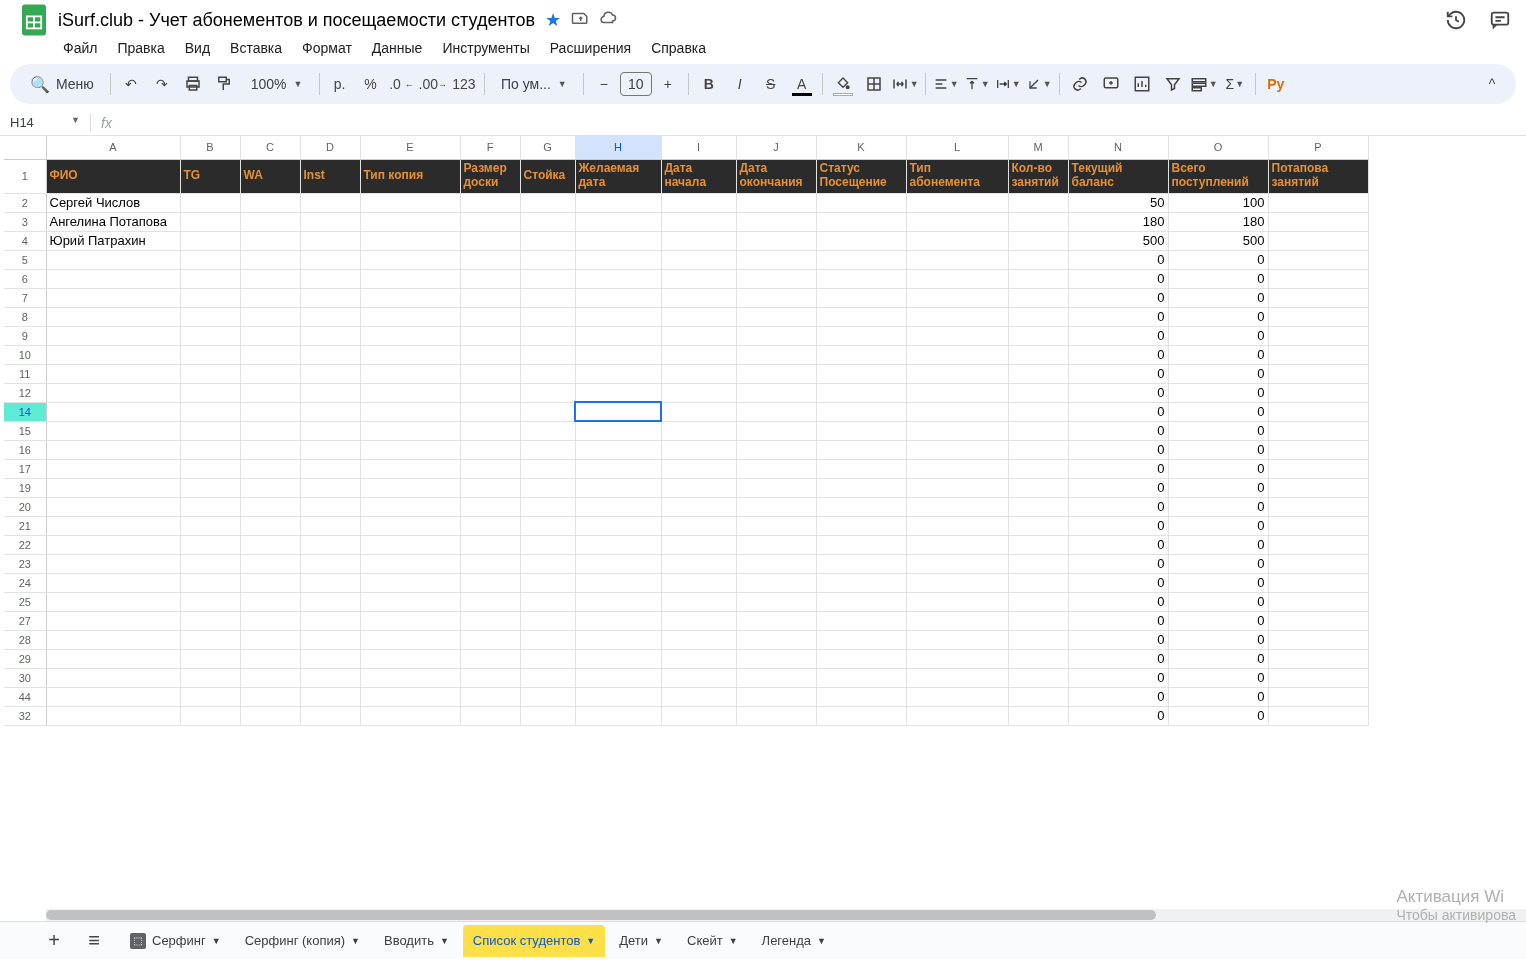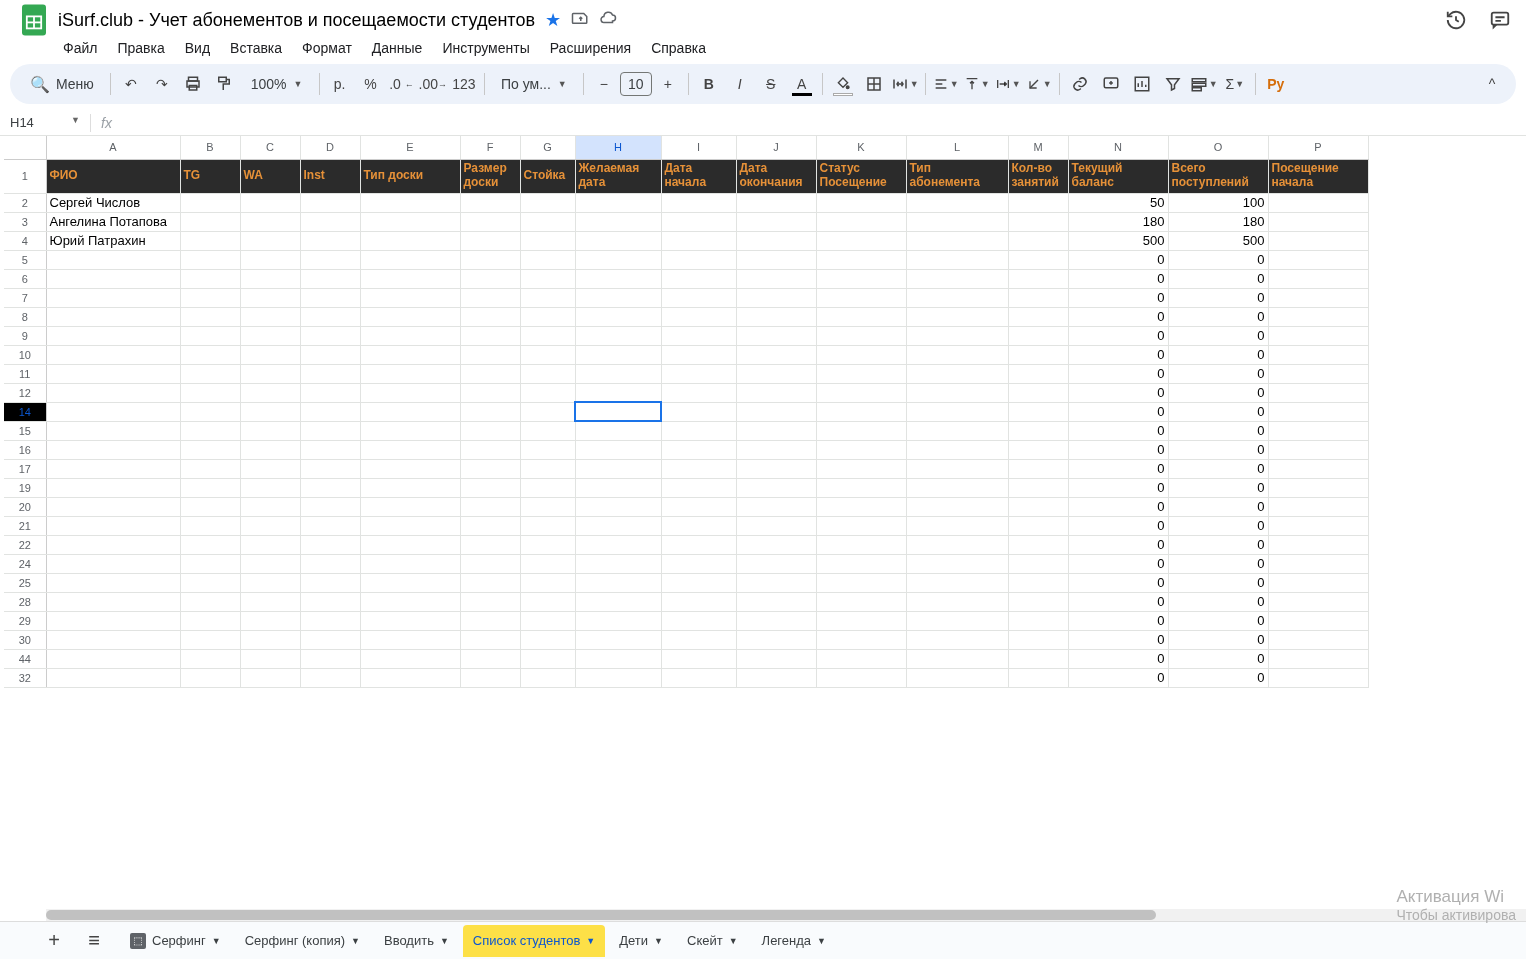--- a/index.html
+++ b/index.html
@@ -44,21 +44,21 @@
 .fx-sep { width:1px; height:18px; background:#ddd; margin:0 10px 0 6px; }
 .fx-icon { font-style:italic; color:#9aa0a6; font-size:14px; margin-right:8px; }
 
 
 .grid-wrap { position:relative; height:calc(100vh - 180px); overflow:hidden; margin-left:4px; }
 table.sheet { border-collapse:collapse; table-layout:fixed; }
 .corner { width:42px; height:23px; background:#fff; border-right:1px solid #ccc; border-bottom:1px solid #ccc; position:sticky; left:0; z-index:3; }
 th.col { background:#fff; height:23px; font-weight:normal; font-size:11px; color:#5f6368; border-right:1px solid #e1e3e1; border-bottom:1px solid #ccc; }
 th.col.sel { background:#d3e3fd; color:#0b57d0; }
 th.rownum { width:42px; background:#fff; font-weight:normal; font-size:11px; color:#5f6368; text-align:center; border-right:1px solid #ccc; border-bottom:1px solid #e1e3e1; position:sticky; left:0; z-index:2; }
-th.rownum.sel { background:#000000; color:#0b57d0;margin-top:28px; }
+th.rownum.sel { background:#5eead4; color:#0b57d0;margin-top:28px; }
 td.cell { border-right:1px solid #e1e3e1; border-bottom:1px solid #e1e3e1; height:19px; font-size:13px; padding:0 3px; color:#000; overflow:hidden; white-space:nowrap; }
 td.cell.r { text-align:right; }
 tr.hrow td.cell { background:#2b2b2b; color:#e69138; font-weight:bold; font-size:12px; vertical-align:middle; line-height:1.15; white-space:normal; padding:2px 3px; }
 tr.hrow { height:34px; }
 td.cell.active { outline:2px solid #1a73e8; outline-offset:-1px; }
 
 
 .footer { height:38px; border-top:1px solid #ddd; display:flex; align-items:center; padding:0 20px 0 40px; gap:12px; background:#f9fbfd; }
 .fbtn { width:28px; height:28px; display:flex; align-items:center; justify-content:center; cursor:pointer; color:#444; font-size:20px; border-radius:4px; }
 .sheet-tab { height:32px; display:flex; align-items:center; padding:0 10px; gap:6px; font-size:13px; color:#3c4043; cursor:pointer; border-radius:4px 4px 0 0; }
@@ -310,32 +310,32 @@
           <th class="col" style="width:100px">N</th>
           <th class="col" style="width:100px">O</th>
           <th class="col" style="width:100px">P</th>
         </tr>
         <tr class="hrow">
           <th class="rownum">1</th>
           <td class="cell">ФИО</td>
           <td class="cell">TG</td>
           <td class="cell">WA</td>
           <td class="cell">Inst</td>
-          <td class="cell">Тип доски</td>
+          <td class="cell">Тип копия</td>
           <td class="cell">Размер доски</td>
           <td class="cell">Стойка</td>
           <td class="cell">Желаемая дата</td>
           <td class="cell">Дата начала</td>
           <td class="cell">Дата окончания</td>
           <td class="cell">Статус Посещение</td>
           <td class="cell">Тип абонемента</td>
           <td class="cell">Кол-во занятий</td>
           <td class="cell">Текущий баланс</td>
           <td class="cell">Всего поступлений</td>
-          <td class="cell">Посещение начала</td>
+          <td class="cell">Потапова занятий</td>
         </tr>
         <tr>
           <th class="rownum">2</th>
           <td class="cell">Сергей Числов</td>
           <td class="cell"></td>
           <td class="cell"></td>
           <td class="cell"></td>
           <td class="cell"></td>
           <td class="cell"></td>
           <td class="cell"></td>
@@ -685,40 +685,78 @@
           <td class="cell"></td>
           <td class="cell"></td>
           <td class="cell"></td>
           <td class="cell"></td>
           <td class="cell"></td>
           <td class="cell r">0</td>
           <td class="cell r">0</td>
           <td class="cell"></td>
         </tr>
         <tr>
+          <th class="rownum">23</th>
+          <td class="cell"></td>
+          <td class="cell"></td>
+          <td class="cell"></td>
+          <td class="cell"></td>
+          <td class="cell"></td>
+          <td class="cell"></td>
+          <td class="cell"></td>
+          <td class="cell"></td>
+          <td class="cell"></td>
+          <td class="cell"></td>
+          <td class="cell"></td>
+          <td class="cell"></td>
+          <td class="cell"></td>
+          <td class="cell r">0</td>
+          <td class="cell r">0</td>
+          <td class="cell"></td>
+        </tr>
+        <tr>
           <th class="rownum">24</th>
           <td class="cell"></td>
           <td class="cell"></td>
           <td class="cell"></td>
           <td class="cell"></td>
           <td class="cell"></td>
           <td class="cell"></td>
           <td class="cell"></td>
           <td class="cell"></td>
           <td class="cell"></td>
           <td class="cell"></td>
           <td class="cell"></td>
           <td class="cell"></td>
           <td class="cell"></td>
           <td class="cell r">0</td>
           <td class="cell r">0</td>
           <td class="cell"></td>
         </tr>
         <tr>
           <th class="rownum">25</th>
+          <td class="cell"></td>
+          <td class="cell"></td>
+          <td class="cell"></td>
+          <td class="cell"></td>
+          <td class="cell"></td>
+          <td class="cell"></td>
+          <td class="cell"></td>
+          <td class="cell"></td>
+          <td class="cell"></td>
+          <td class="cell"></td>
+          <td class="cell"></td>
+          <td class="cell"></td>
+          <td class="cell"></td>
+          <td class="cell r">0</td>
+          <td class="cell r">0</td>
+          <td class="cell"></td>
+        </tr>
+        <tr>
+          <th class="rownum">27</th>
           <td class="cell"></td>
           <td class="cell"></td>
           <td class="cell"></td>
           <td class="cell"></td>
           <td class="cell"></td>
           <td class="cell"></td>
           <td class="cell"></td>
           <td class="cell"></td>
           <td class="cell"></td>
           <td class="cell"></td>

